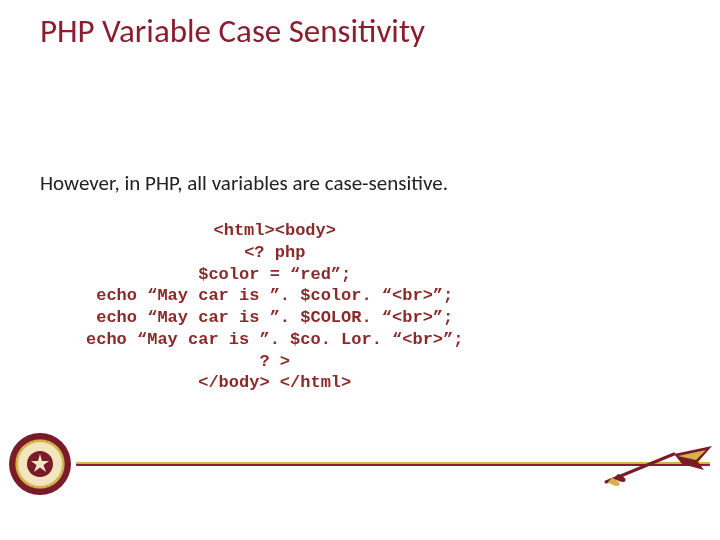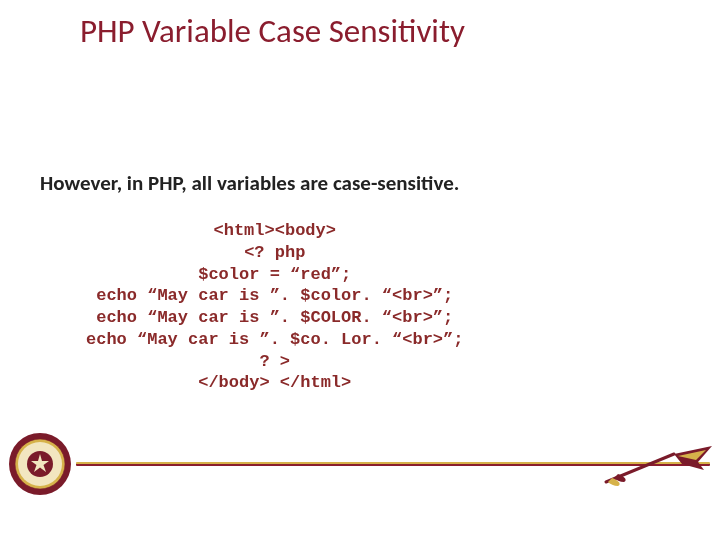--- a/index.html
+++ b/index.html
@@ -20,30 +20,29 @@
   }
   .title {
     position: absolute;
     left: 40px;
     top: 14px;
     width: 640px;
     color: #8a1d2e;
     font-size: 33px;
     line-height: 1.08;
     font-weight: 400;
-    margin-left: 40px;
   }
   .body-text {
     position: absolute;
     left: 40px;
     top: 170px;
     width: 640px;
     color: #222;
     font-size: 21px;
-    font-weight: 700;
+    font-weight: 400;
   }
   .code {
     position: absolute;
     left: 86px;
     top: 220px;
     font-family: Consolas, "Courier New", monospace;
     font-size: 17px;
     line-height: 1.28;
     color: #8a2a2a;
     white-space: pre;

